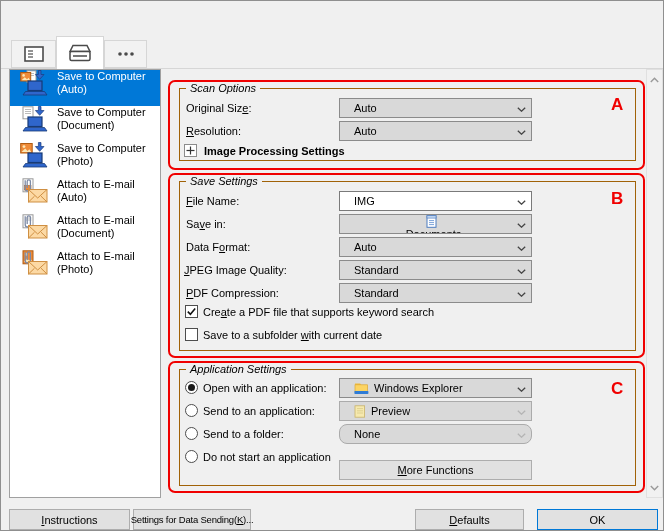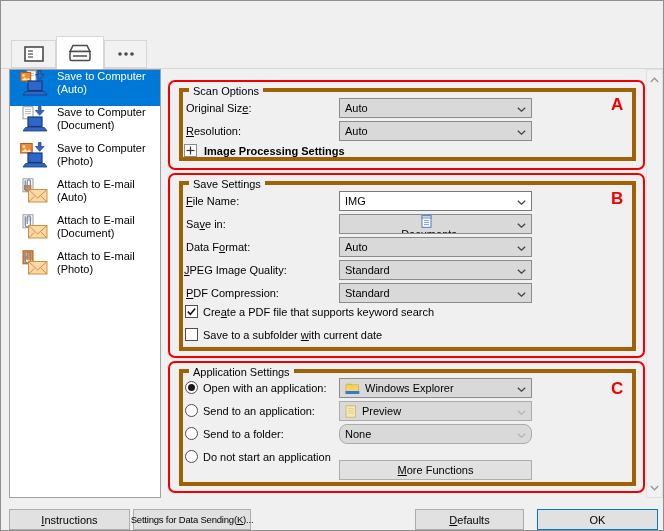--- a/index.html
+++ b/index.html
@@ -19,30 +19,30 @@
   .tab2 { left:55px; width:48px; }
   .tab3 { left:103px; width:43px; }
 
   .sidebar { position:absolute; left:8px; top:68px; width:152px; height:429px;
              background:#fff; border:1px solid #a0a0a0; overflow:hidden; }
   .itm { position:relative; height:36px; display:flex; align-items:flex-start; padding-left:10px; cursor:default; }
   .itm.sel { background:#0078d7; color:#fff; }
   .itm-icon { width:28px; height:26px; flex:0 0 28px; }
   .itm-text { margin-left:9px; font-size:11px; line-height:13px; color:inherit; }
 
-  .grp { position:absolute; border:4px solid #a16207; background:transparent; }
+  .grp { position:absolute; border:1px solid #a16207; background:transparent;font-style:italic; }
   .grp-title { position:absolute; top:-7px; left:6px; background:#f0f0f0; padding:0 4px; font-size:11px; color:#000; white-space:nowrap; }
   .g-scan { left:178px; top:87px;  width:457px; height:73px; }
   .g-save { left:178px; top:180px; width:457px; height:170px; }
   .g-app  { left:178px; top:368px; width:457px; height:117px; }
 
   .lbl { position:absolute; font-size:11px; color:#000; white-space:nowrap; }
 
   .combo { position:absolute; left:338px; width:193px; height:20px; background:#d9d9d9;
-           border:1px solid #8b8b8b; display:flex; align-items:center; padding:0 18px 0 5px;
+           border:1px solid #8b8b8b; display:flex; align-items:center; padding:0 18px 0 14px;
            font-size:11px; color:#000; white-space:nowrap; overflow:hidden; }
   .combo .chev { position:absolute; right:5px; top:8px; }
   .combo.white { background:#fff; border-color:#7a7a7a; padding-right:18px; }
   .combo.disabled { border-color:#ababab; }
   .combo .vicon { margin-right:5px; flex:0 0 auto; display:inline-flex; }
   .combo-input { border:none; outline:none; background:transparent; font-size:11px; width:100%; padding:0; font-family:inherit; }
 
   .expander { position:absolute; left:183px; top:143px; width:13px; height:13px; background:#fff;
               border:1px solid #8b8b8b; display:flex; align-items:center; justify-content:center; }
   .exp-label { position:absolute; left:203px; top:144px; font-size:11px; font-weight:bold; color:#000; white-space:nowrap; }

